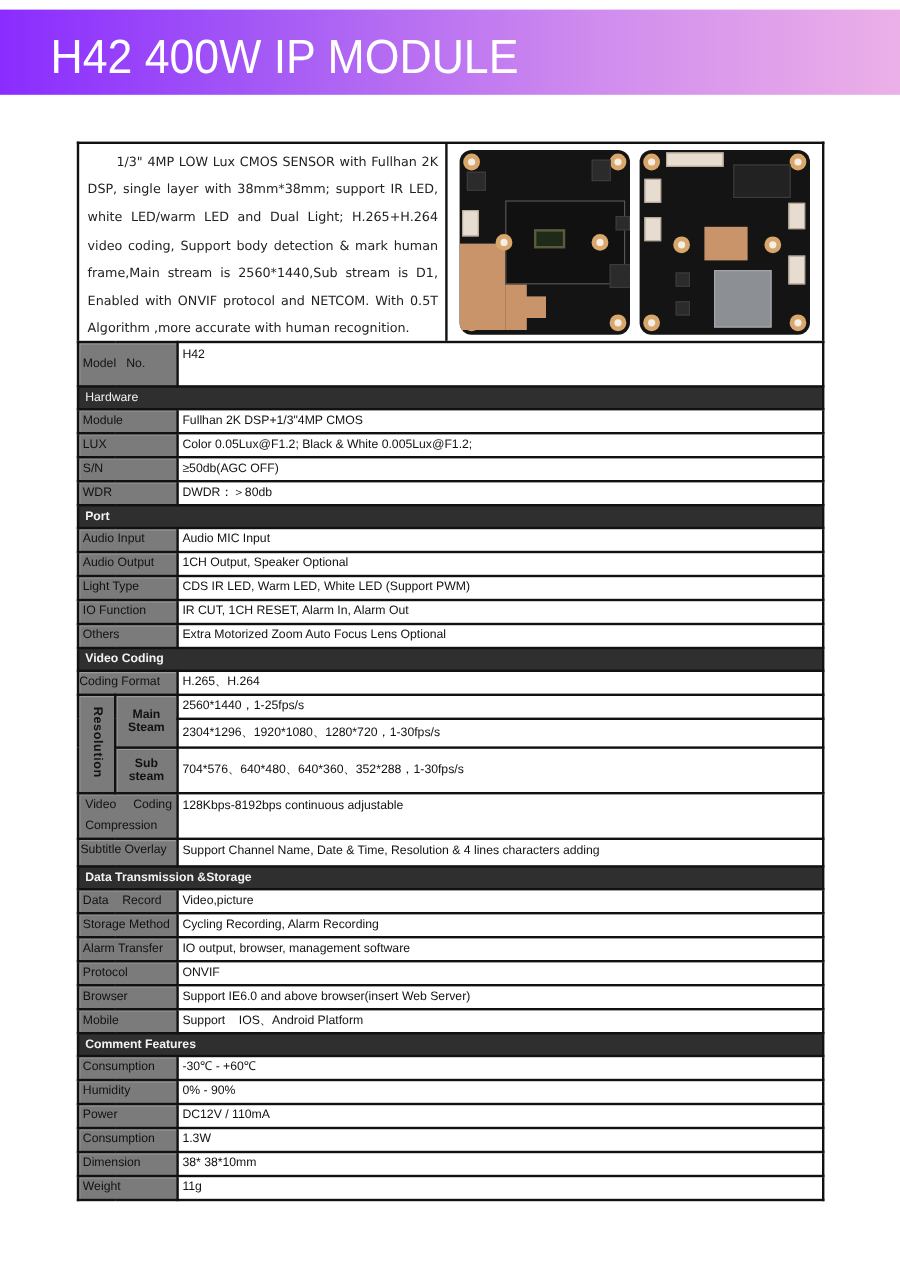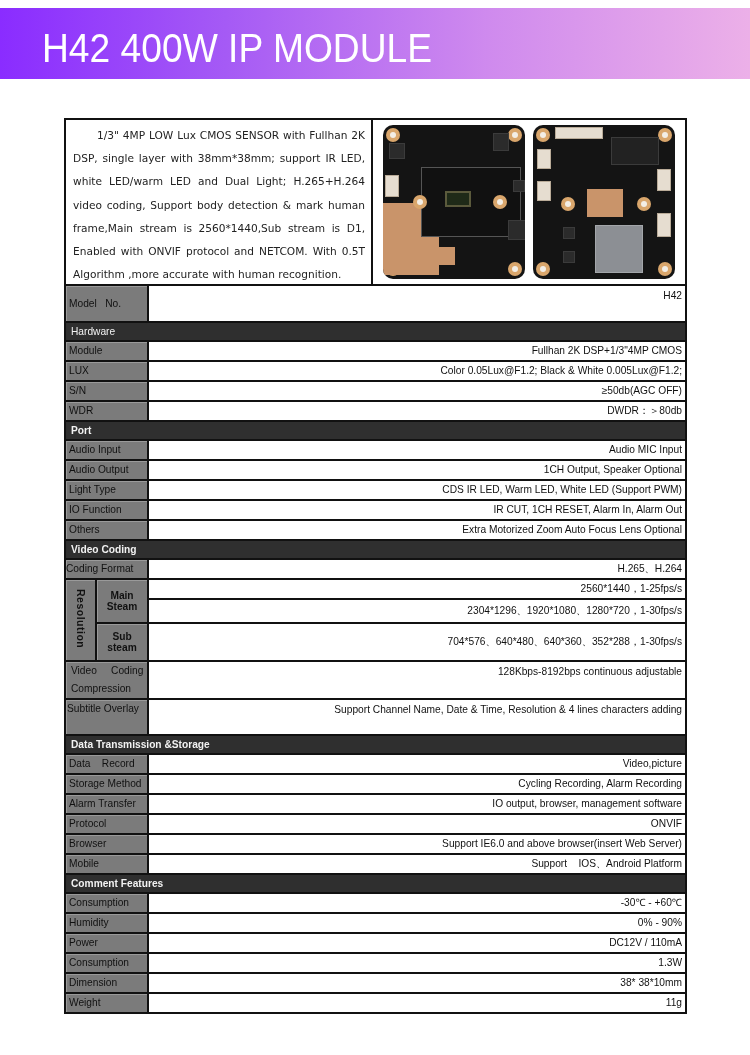--- a/index.html
+++ b/index.html
@@ -49,21 +49,21 @@
     border: 2px solid #111; font-size: 10.2px; color: #111; height: 20px;
     padding: 0 3px; vertical-align: middle; line-height: 1.1;
     font-family: "Liberation Sans", sans-serif;
   }
   td.lbl {
     width: 83px; background: #7b7b7b; color: #f4f4f4;
     border-right: 2px solid #111; padding-left: 5px;
     box-shadow: inset 1px 1px 0 #9a9a9a;
   }
   td.lbl.bold { font-weight: normal; }
-  td.val { text-align: right; background: #fff; }
+  td.val { text-align: left; background: #fff; }
   td.val.top { vertical-align: top; padding-top: 4px; }
   tr.section td {
     background: #2f2f2f; color: #f2f2f2; height: 19px; padding-left: 5px; margin-left: 16px;
   }
   tr.section td.bold { font-weight: bold; }
   td.res-vert {
     width: 30px; background: #7b7b7b; color: #f4f4f4; font-weight: bold; padding: 0;
     text-align: center; box-shadow: inset 1px 1px 0 #9a9a9a;
   }
   td.res-vert span { writing-mode: vertical-rl; display: inline-block; font-size: 10.5px; letter-spacing: 0.5px; }
@@ -207,21 +207,21 @@
     </td>
     <td class="val">704*576、640*480、640*360、352*288，1-30fps/s</td>
   </tr>
   <tr style="height:38px">
     <td class="lbl justify" colspan="2">
       <div style="white-space:pre">Video     Coding</div>
       <div>Compression</div>
     </td>
     <td class="val top">128Kbps-8192bps continuous adjustable</td>
   </tr>
-  <tr style="height:36px">
+  <tr style="height:23px">
     <td class="lbl tl" colspan="2">Subtitle Overlay</td>
     <td class="val top">Support Channel Name, Date &amp; Time, Resolution &amp; 4 lines characters adding</td>
   </tr>
 
   <tr class="section">
     <td colspan="3" class="bold">Data Transmission &amp;Storage</td>
   </tr>
   <tr>
     <td class="lbl" colspan="2" style="white-space:pre">Data    Record</td>
     <td class="val">Video,picture</td>

